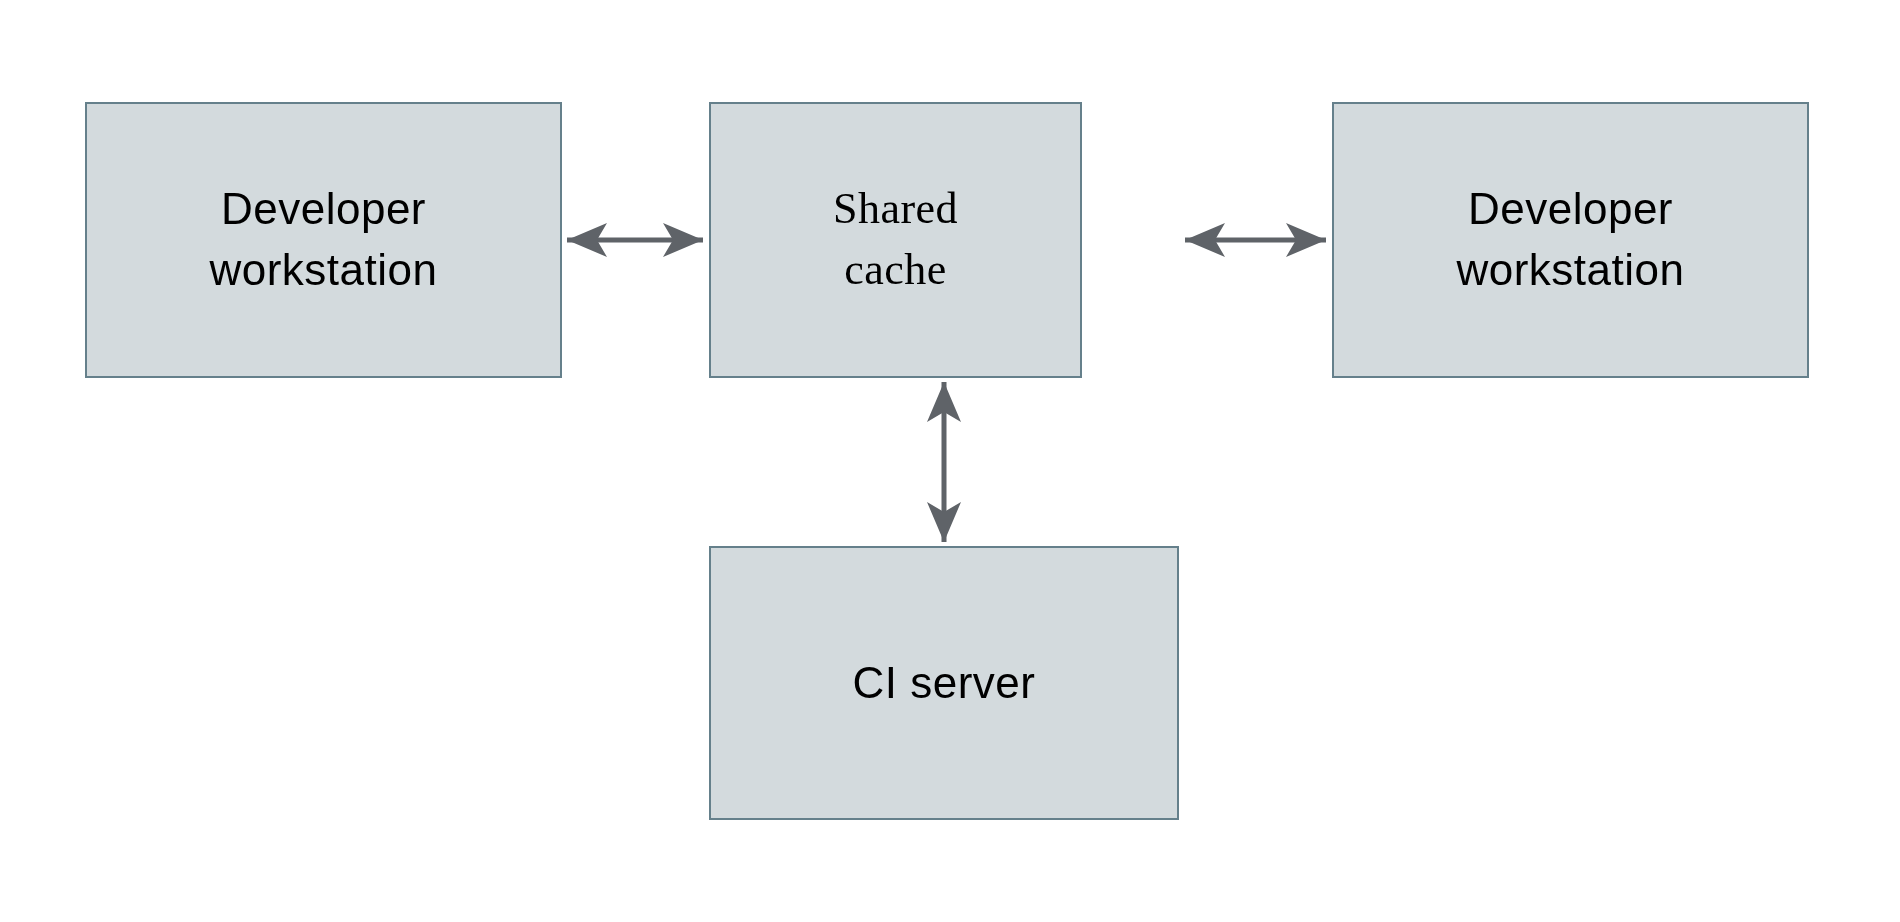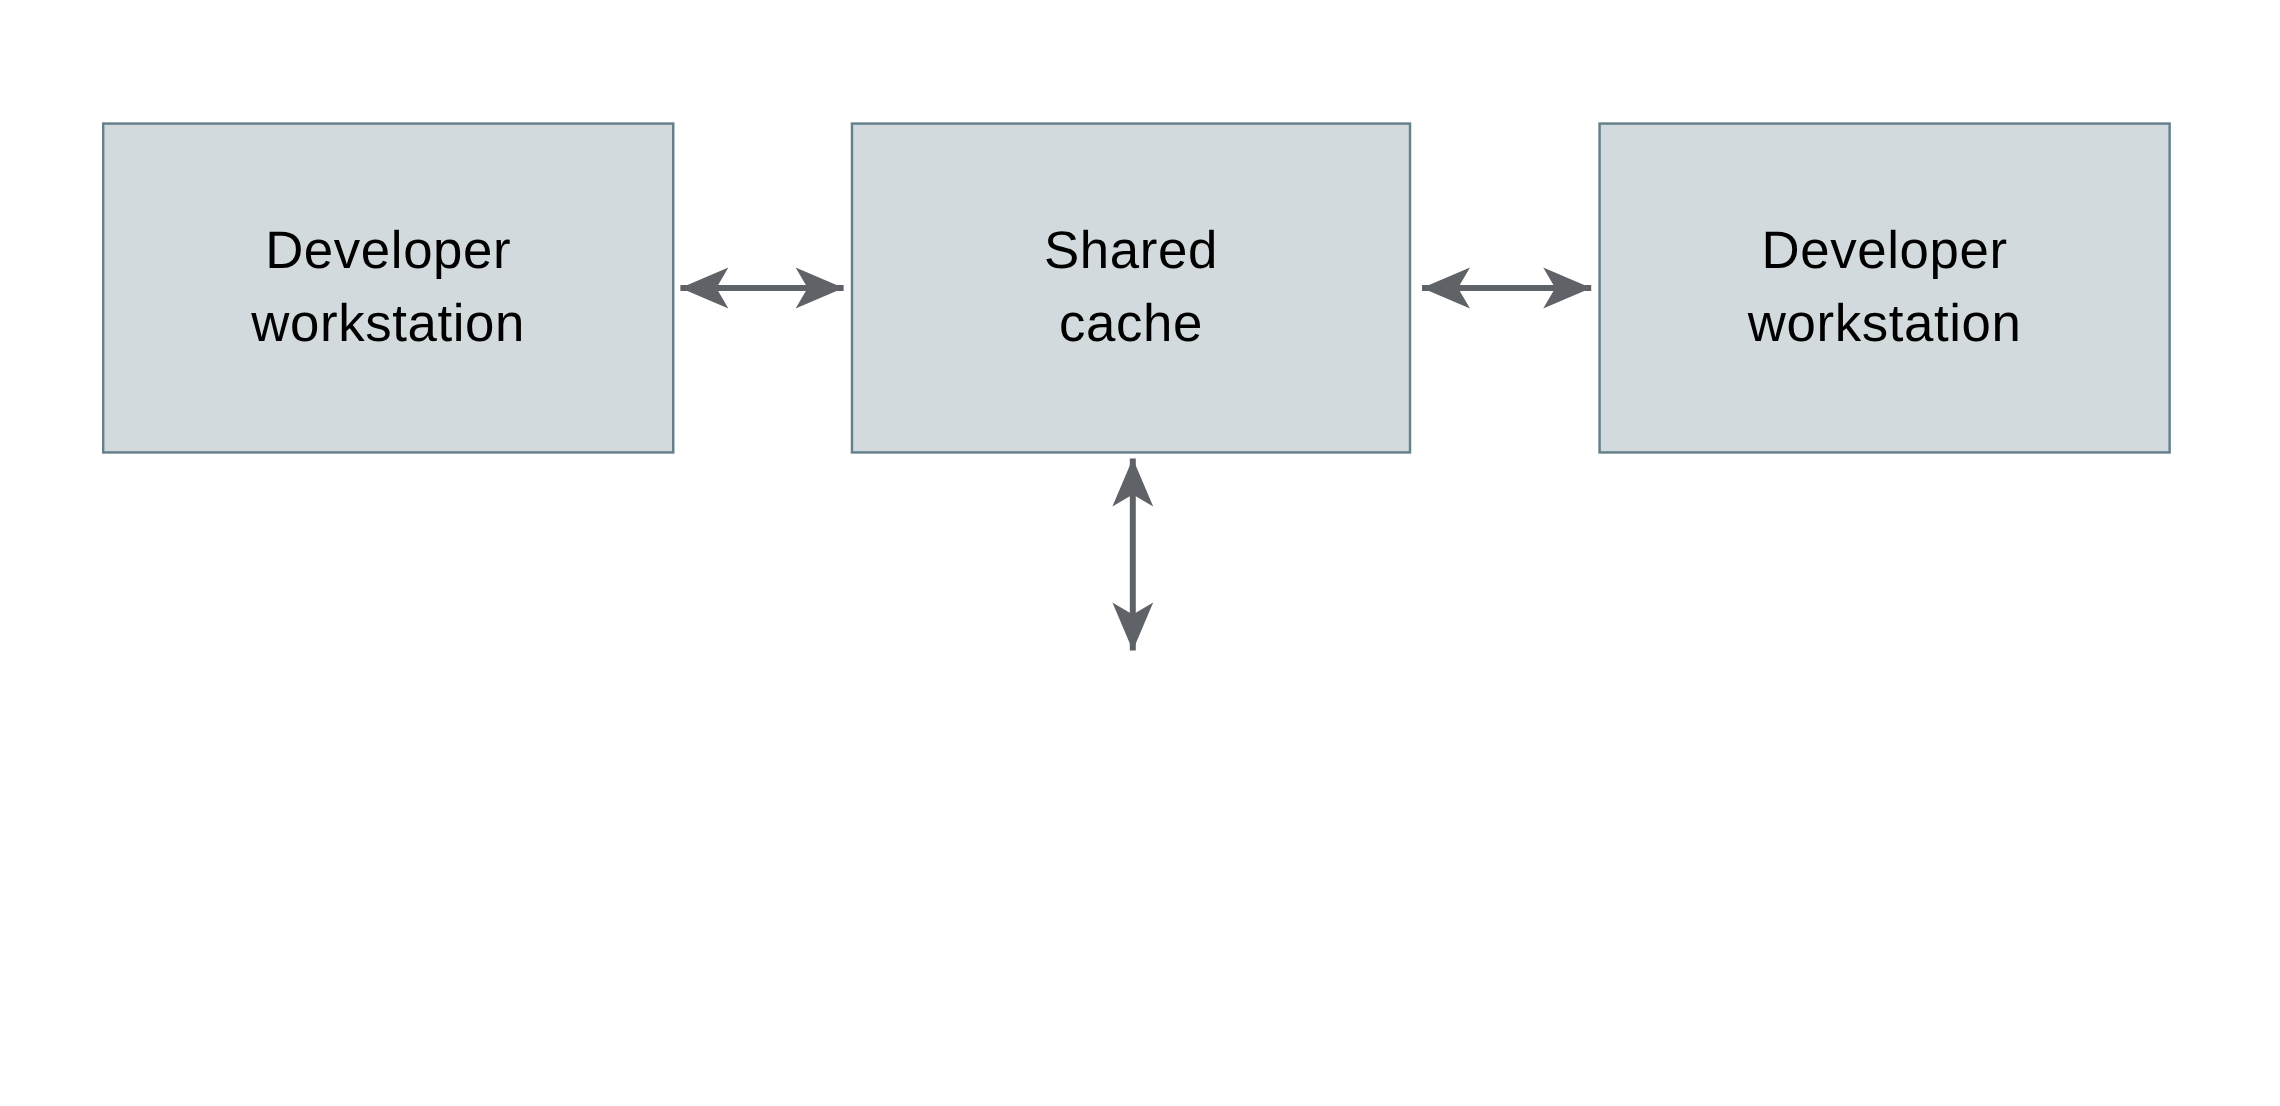--- a/index.html
+++ b/index.html
@@ -33,21 +33,21 @@
   }
   .node-label {
     color: var(--text);
     font-size: 44px;
     line-height: 1.38;
     text-align: center;
     white-space: pre-line;
     letter-spacing: 0.5px;
   }
   #node-dev-left   { left: 85px;   top: 102px; width: 477px; height: 276px; }
-  #node-shared     { left: 709px;  top: 102px; width: 467px; height: 276px; }
+  #node-shared     { left: 709px;  top: 102px; width: 373px; height: 276px; font-family: Liberation Serif, serif; }
   #node-dev-right  { left: 1332px; top: 102px; width: 477px; height: 276px; }
   #node-ci         { left: 709px;  top: 546px; width: 470px; height: 274px; }
   .edges-layer {
     position: absolute;
     left: 0; top: 0;
     width: 1900px;
     height: 922px;
     pointer-events: none;
   }
   .edge {
@@ -73,20 +73,23 @@
   <div class="node" id="node-shared">
     <span class="node-label">Shared
 cache</span>
   </div>
 
   <div class="node" id="node-dev-right">
     <span class="node-label">Developer
 workstation</span>
   </div>
 
+  <div class="node" id="node-ci">
+    <span class="node-label">CI server</span>
+  </div>
 
   <svg class="edges-layer" viewBox="0 0 1900 922">
     <defs>
       <marker id="stealth-arrowhead" viewBox="0 0 42 36" refX="41" refY="18" markerWidth="42" markerHeight="36" markerUnits="userSpaceOnUse" orient="auto-start-reverse">
         <path class="arrowhead-shape" d="M1,1 L41,18 L1,35 L11,18 Z"></path>
       </marker>
     </defs>
 
     <line class="edge" x1="567" y1="240" x2="703" y2="240" marker-start="url(#stealth-arrowhead)" marker-end="url(#stealth-arrowhead)"></line>
 

